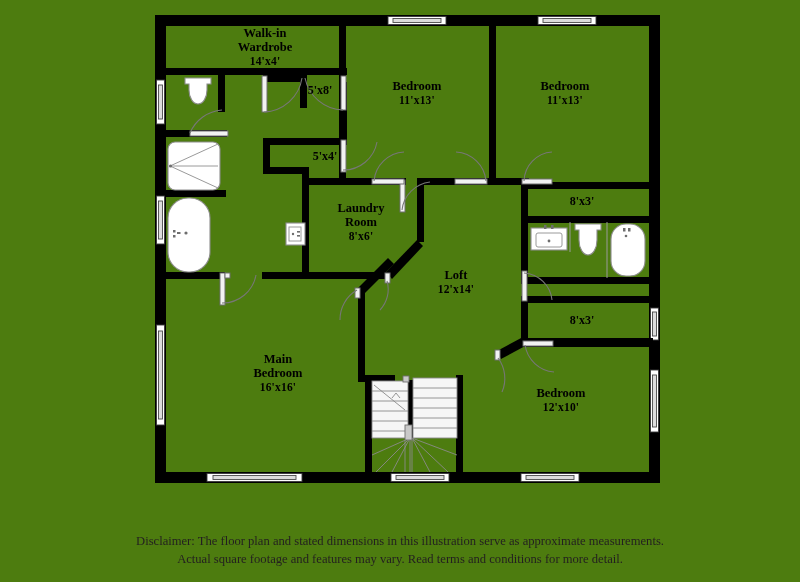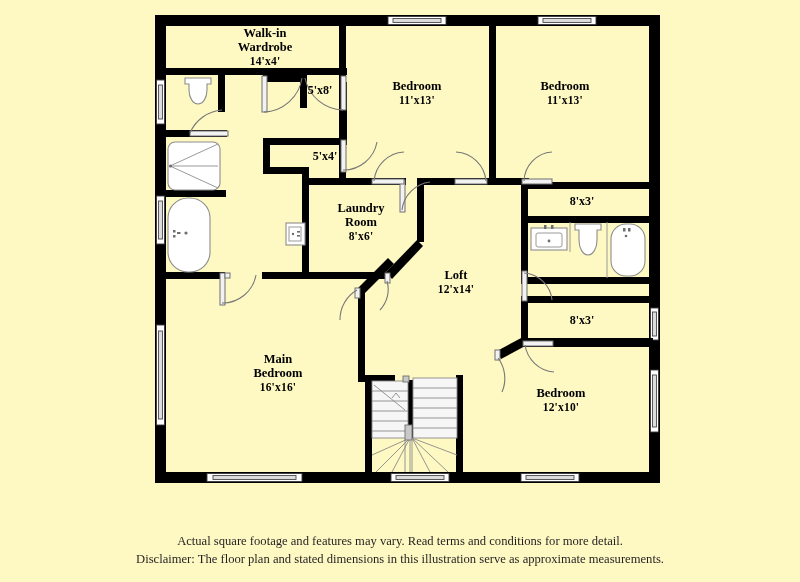--- a/index.html
+++ b/index.html
@@ -1,17 +1,17 @@
 <!DOCTYPE html>
 <html><head>
 <meta charset="utf-8">
 <style>
   html,body{margin:0;padding:0;background:#ffffff;}
   body{width:800px;height:582px;overflow:hidden;font-family:"Liberation Serif",serif;}
-  #plan-root{position:relative;width:800px;height:582px;background:#fef9c3;}
+  #plan-root{position:relative;width:800px;height:582px;background:#4d7c0f;}
   svg#floorplan{display:block;width:800px;height:582px;}
   .wall{fill:#000000;}
   .thinline{fill:none;stroke:#9a9a9a;stroke-width:1;}
   .fixture{fill:#ffffff;stroke:#8d8d8d;stroke-width:1.1;}
   .fixture-thin{fill:none;stroke:#9a9a9a;stroke-width:1;}
   .doorarc{fill:none;stroke:#777777;stroke-width:1.1;}
   .doorpanel{fill:#f2f2f2;stroke:#6e6e6e;stroke-width:1;}
   .windowglass{fill:#dcdcdc;stroke:#4a4a4a;stroke-width:0.9;}
   .windowframe{fill:#ffffff;stroke:#3a3a3a;stroke-width:0.9;}
   .stairtread{fill:#f6f6f6;stroke:#8a8a8a;stroke-width:0.9;}
@@ -387,17 +387,17 @@
       <g>
         <text class="roomlabel rl-name" x="561" y="397">Bedroom</text>
         <text class="roomlabel rl-dim" x="561" y="411">12'x10'</text>
       </g>
 
     </g>
 
   </svg>
 
   <div class="disclaimer">
+    <div>Disclaimer: The floor plan and stated dimensions in this illustration serve as approximate measurements.</div>
     <div>Actual square footage and features may vary. Read terms and conditions for more detail.</div>
-    <div>Disclaimer: The floor plan and stated dimensions in this illustration serve as approximate measurements.</div>
   </div>
 
 </div>
 
 </body></html>

